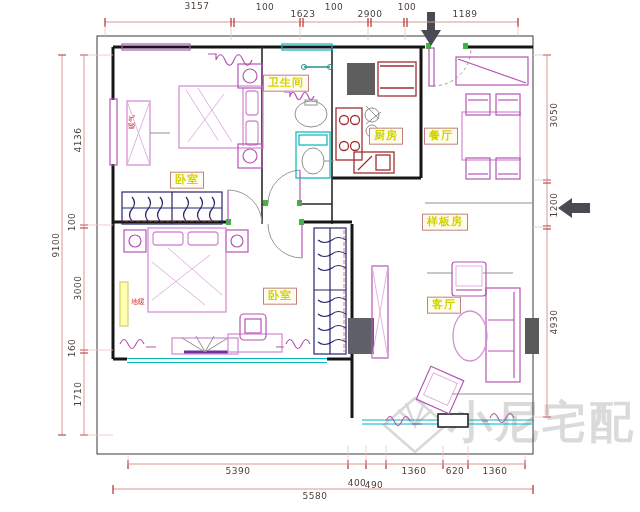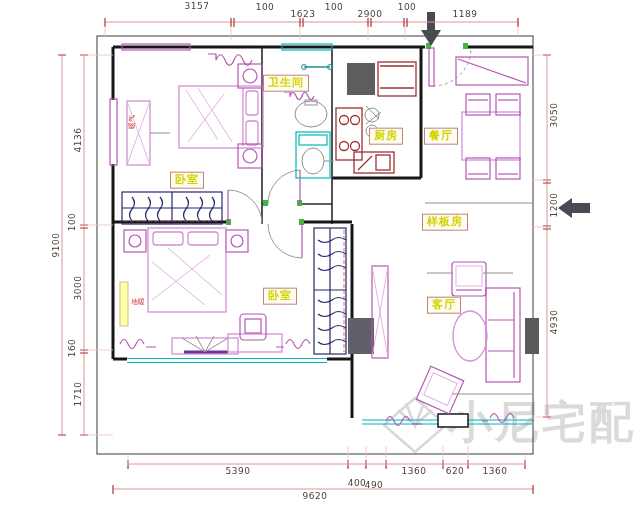--- a/index.html
+++ b/index.html
@@ -246,21 +246,21 @@
   <div class="dim dimv" style="left:554px;top:115px">3050</div>
   <div class="dim dimv" style="left:554px;top:205px">1200</div>
   <div class="dim dimv" style="left:554px;top:322px">4930</div>
 
   <div class="dim" style="left:238px;top:471px">5390</div>
   <div class="dim" style="left:357px;top:483px">400</div>
   <div class="dim" style="left:374px;top:485px">490</div>
   <div class="dim" style="left:414px;top:471px">1360</div>
   <div class="dim" style="left:455px;top:471px">620</div>
   <div class="dim" style="left:495px;top:471px">1360</div>
-  <div class="dim" style="left:315px;top:496px">9620</div>
+  <div class="dim" style="left:315px;top:496px">5580</div>
 
   <div class="rlabel" style="left:187px;top:180px">卧室</div>
   <div class="rlabel" style="left:286px;top:83px">卫生间</div>
   <div class="rlabel" style="left:386px;top:136px">厨房</div>
   <div class="rlabel" style="left:441px;top:136px">餐厅</div>
   <div class="rlabel" style="left:445px;top:222px">样板房</div>
   <div class="rlabel" style="left:280px;top:296px">卧室</div>
   <div class="rlabel" style="left:444px;top:305px">客厅</div>
 
   <div class="rtxt vert" style="left:132px;top:122px">暖气</div>

